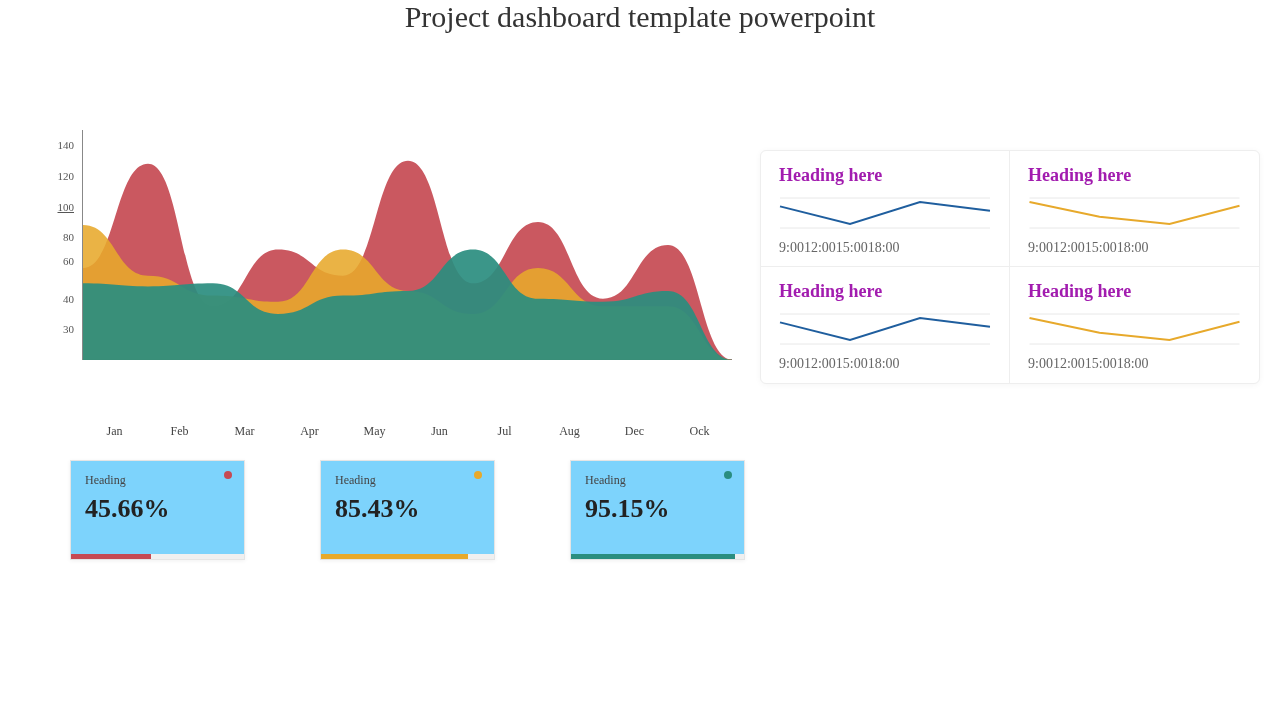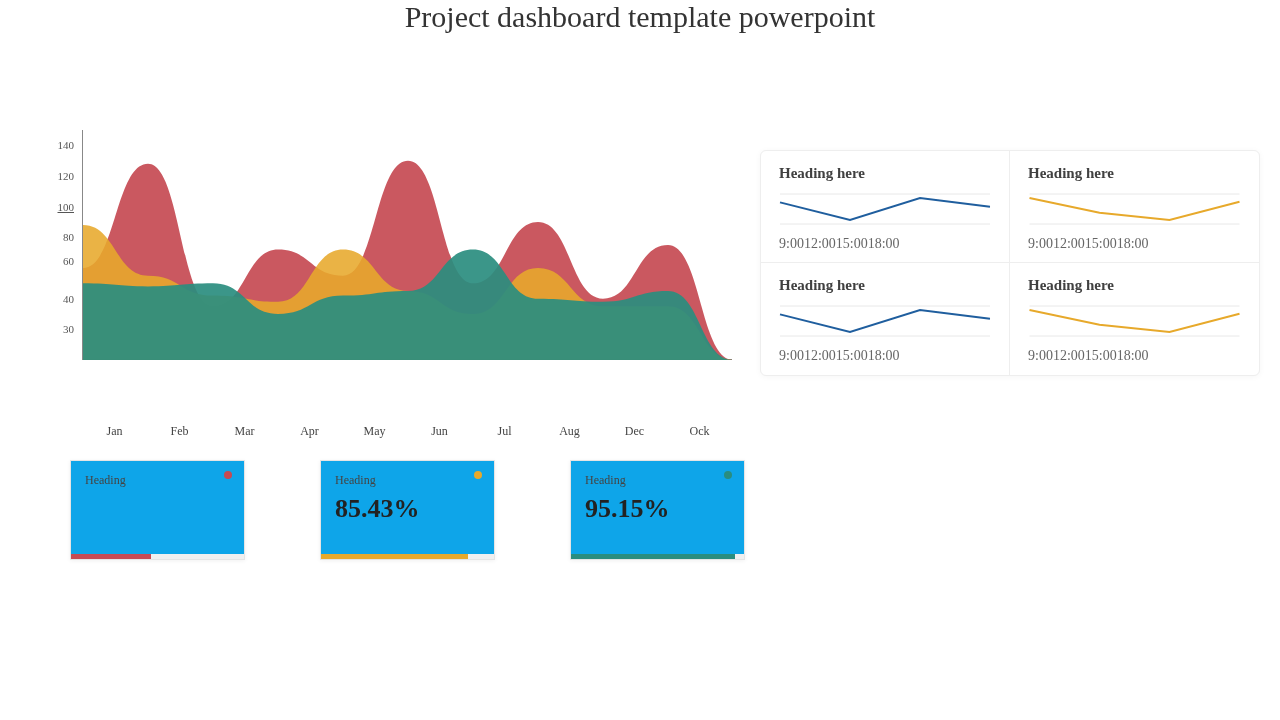--- a/index.html
+++ b/index.html
@@ -46,21 +46,21 @@
   position: absolute;
   left: 70px; top: 460px;
   display: flex; gap: 75px;
 }
 .kpi-card {
   width: 175px; height: 100px;
   border: 1px solid #e5e5e5;
   box-shadow: 0 1px 4px rgba(0,0,0,0.06);
   padding: 12px 14px 3px;
   position: relative;
-  background: #0ea5e9;
+  background: #7dd3fc;
 }
 .kpi-card .dot {
   position: absolute; top: 10px; right: 12px;
   width: 8px; height: 8px; border-radius: 50%;
 }
 .kpi-card .label { font-size: 12px; color: #444; margin-bottom: 6px; }
 .kpi-card .value { font-size: 26px; font-weight: 700; color: #222; }
 .kpi-card .bar {
   position: absolute; left: 0; bottom: 0; height: 5px; width: 100%;
   background: #f0f0f0;
@@ -78,21 +78,21 @@
   grid-template-columns: 1fr 1fr;
   grid-template-rows: 1fr 1fr;
   background: #fff;
 }
 .spark-cell {
   padding: 14px 18px 10px;
   position: relative;
 }
 .spark-cell:nth-child(1), .spark-cell:nth-child(2) { border-bottom: 1px solid #eee; }
 .spark-cell:nth-child(1), .spark-cell:nth-child(3) { border-right: 1px solid #eee; }
-.spark-cell .heading { font-size: 15px; font-weight: 700; color: #404040; margin-bottom: 10px; }
+.spark-cell .heading { font-size: 18px; font-weight: 700; color: #a21caf; margin-bottom: 10px; }
 .spark-cell svg { width: 100%; height: 34px; }
 .spark-cell .times {
   display: flex; 
   font-size: 14px; color: #666; margin-top: 6px;
 }
 .spark-cell .line-top { stroke: #e8e8e8; stroke-width: 1; }
 .spark-cell .line-bot { stroke: #e8e8e8; stroke-width: 1; }
 </style>
 </head>
 <body>
@@ -127,20 +127,21 @@
       <span>Aug</span>
       <span>Dec</span>
       <span>Ock</span>
     </div>
 </div>
 
 <div class="kpi-row">
     <div class="kpi-card">
     <div class="dot" style="background:#c64a53"></div>
     <div class="label">Heading</div>
+    <div class="value">45.66%</div>
     <div class="bar">
       <div class="bar-fill" style="width:46%;background:#c64a53"></div>
     </div>
     </div>
     <div class="kpi-card">
     <div class="dot" style="background:#e7a92b"></div>
     <div class="label">Heading</div>
     <div class="value">85.43%</div>
     <div class="bar">
       <div class="bar-fill" style="width:85%;background:#e7a92b"></div>

